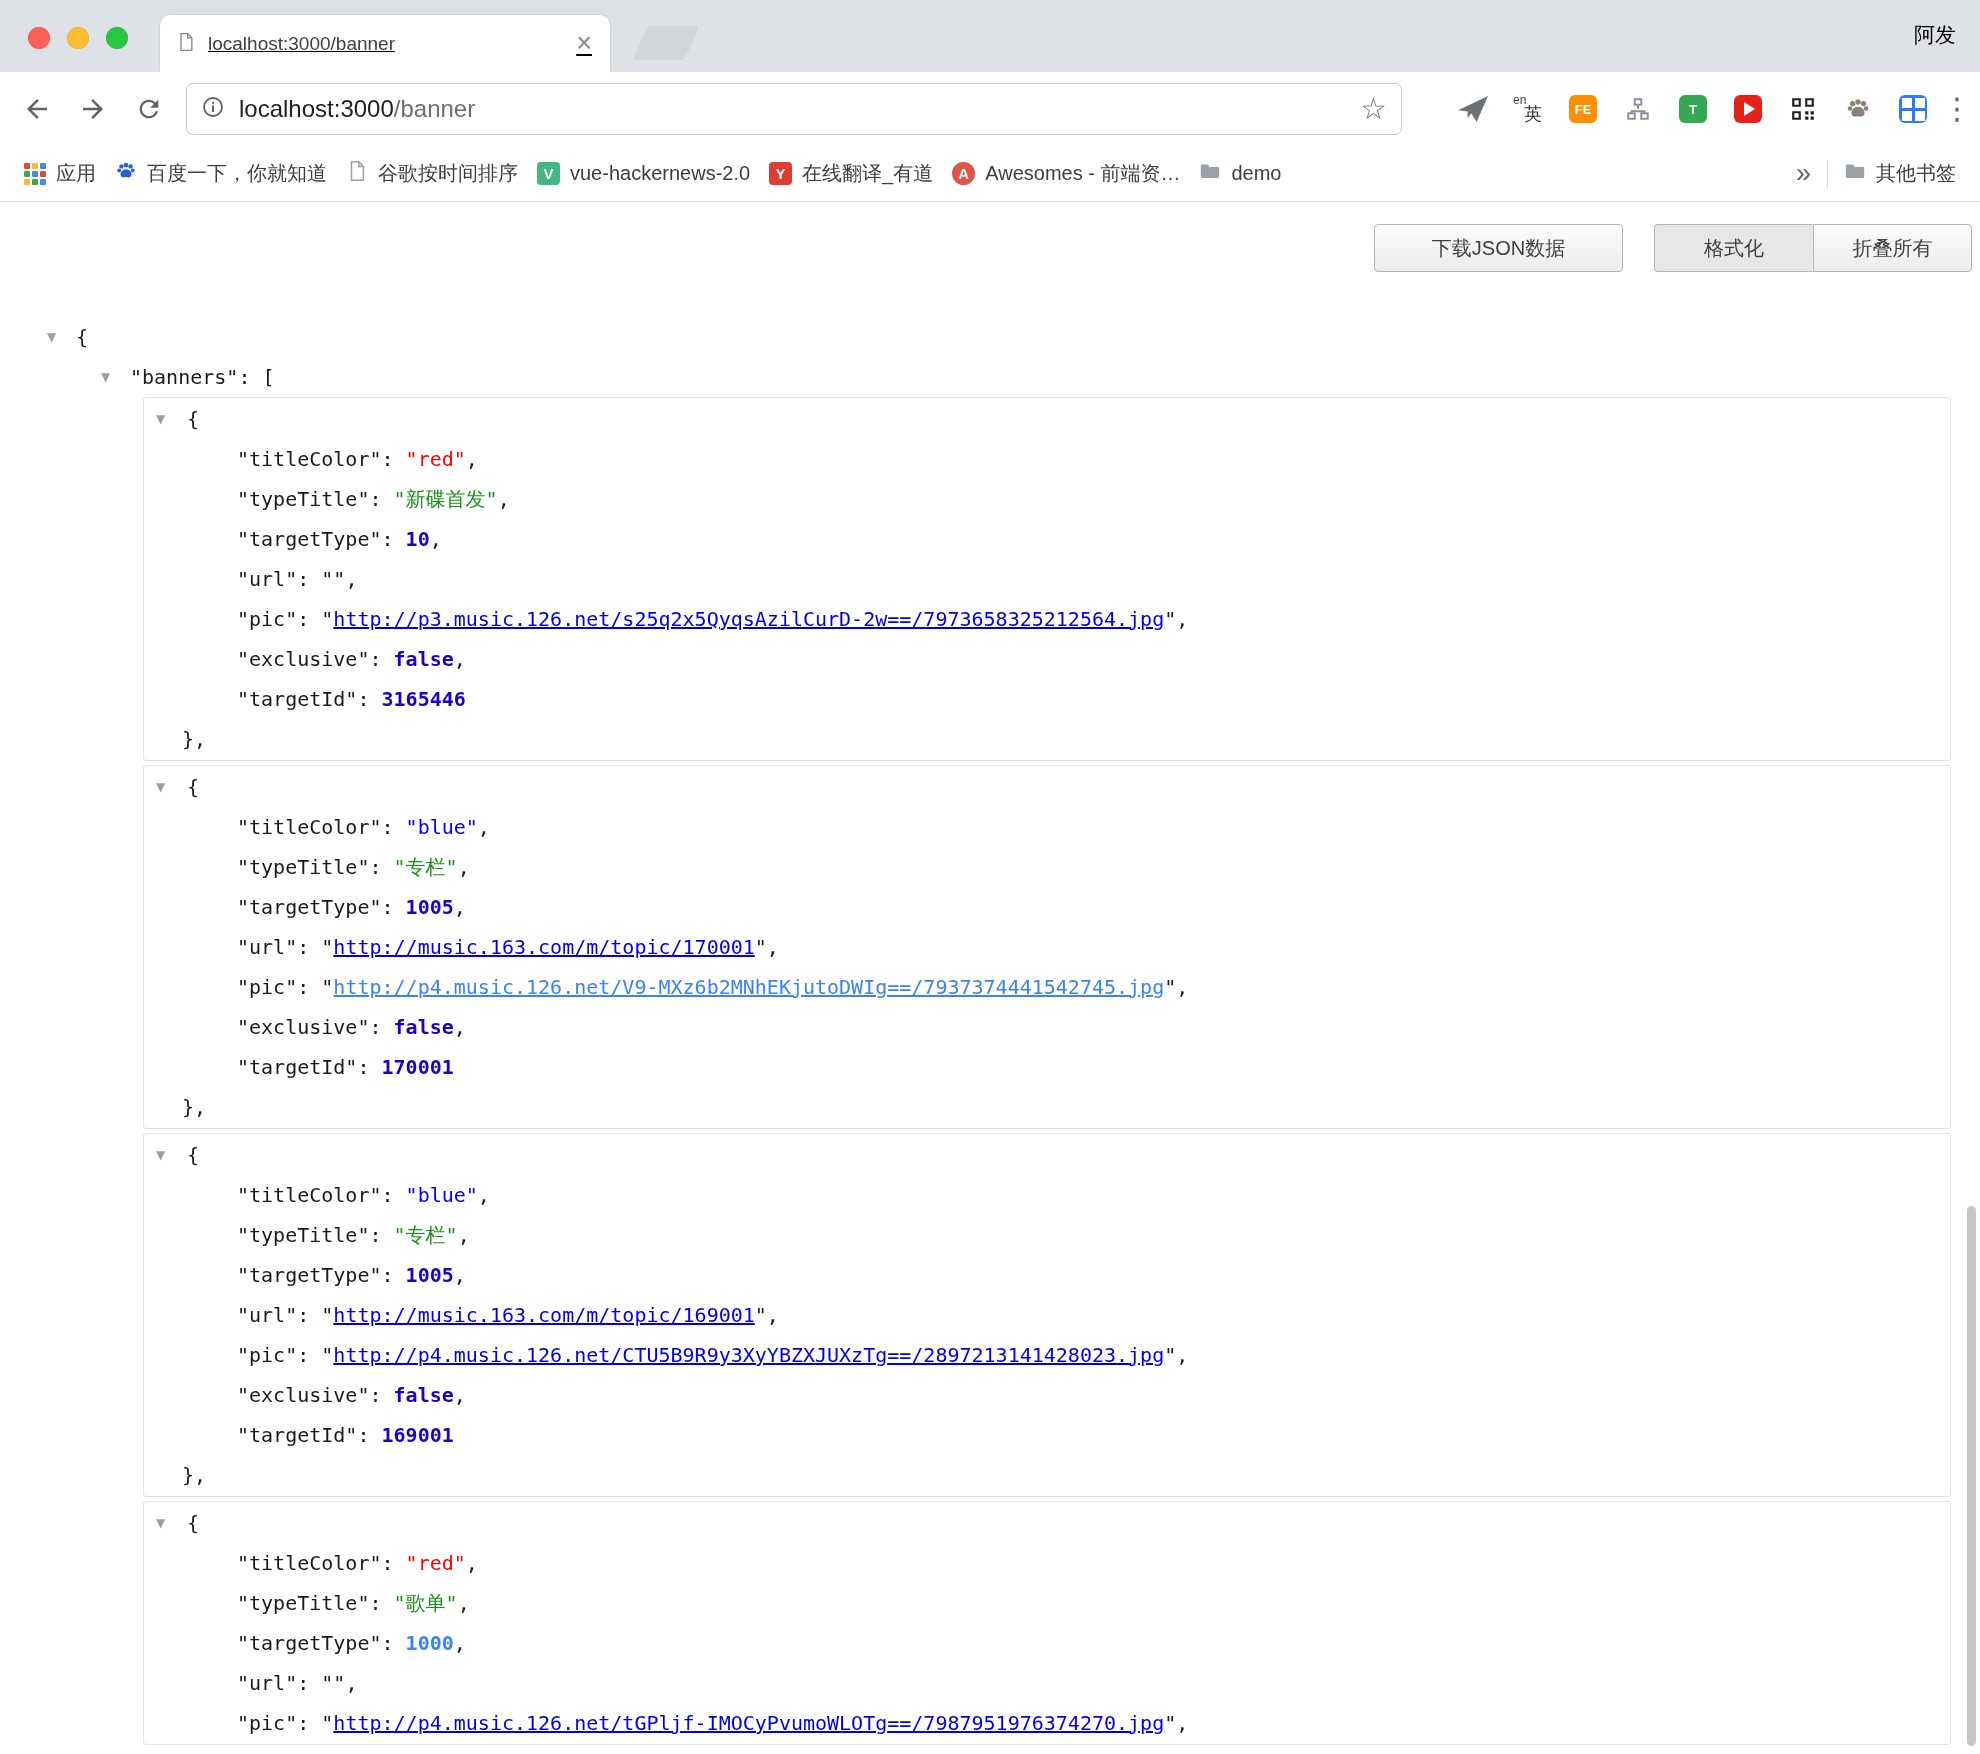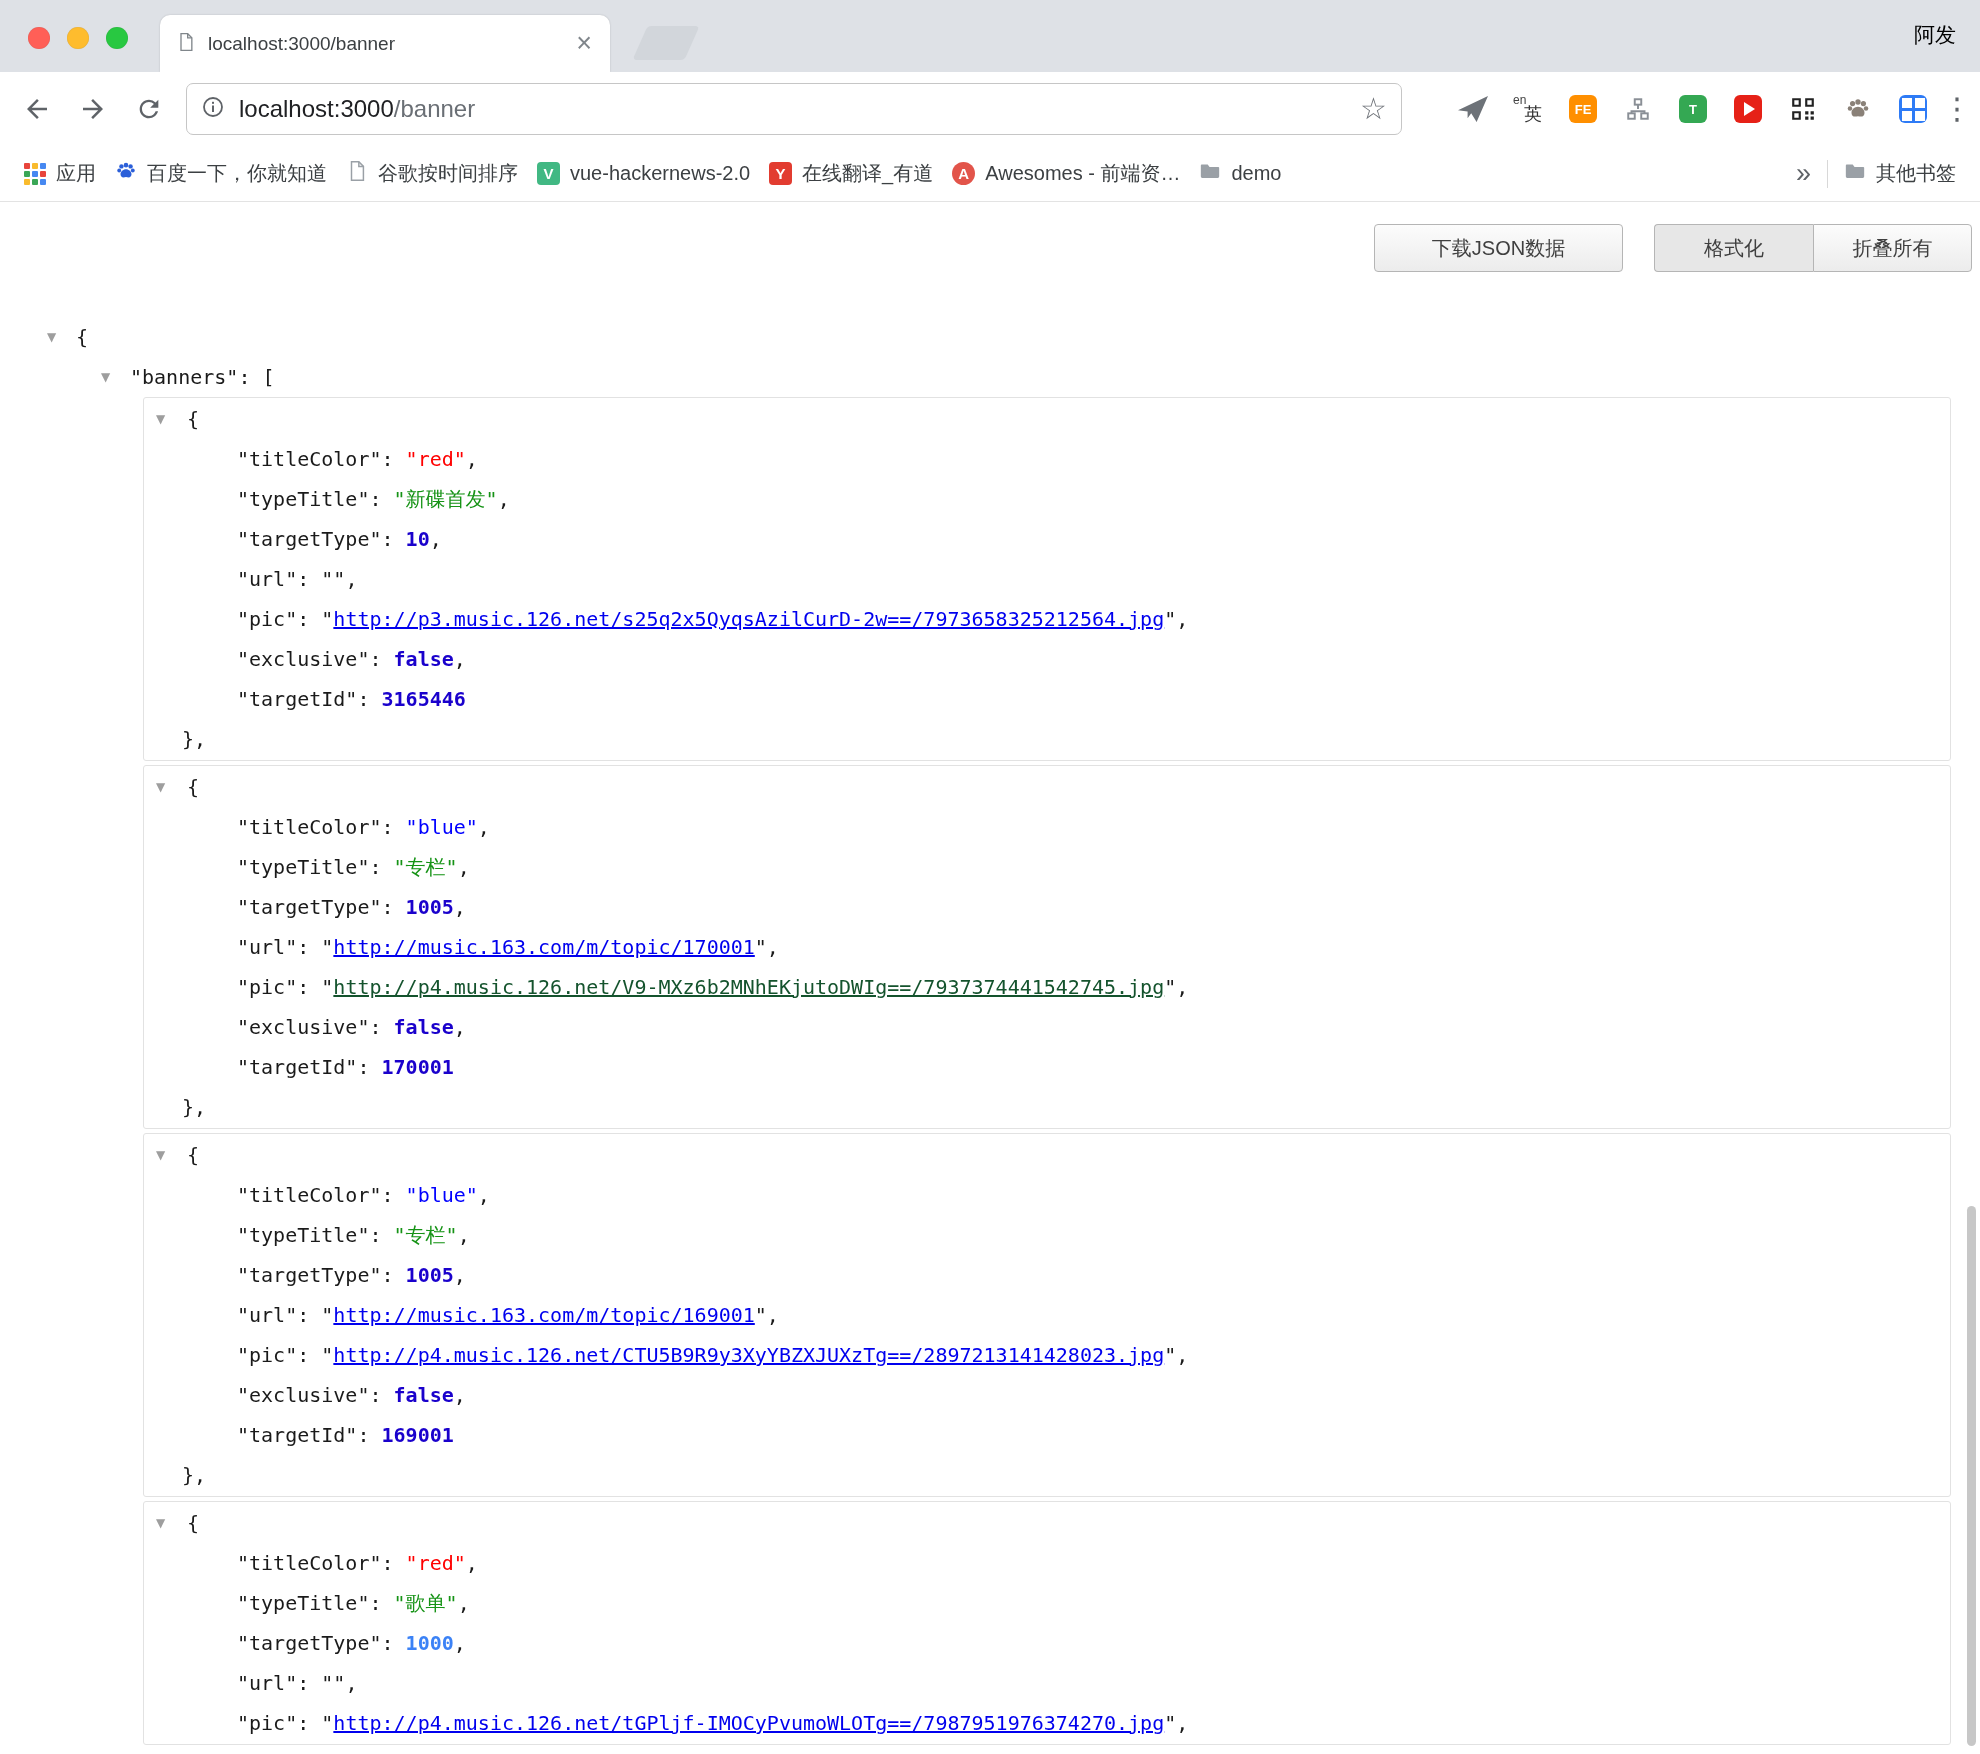--- a/index.html
+++ b/index.html
@@ -4,21 +4,21 @@
 <style>
   *{margin:0;padding:0;box-sizing:border-box;}
   html,body{width:1980px;height:1754px;overflow:hidden;background:#fff;font-family:"Liberation Sans",sans-serif;}
   .browser{position:relative;width:1980px;height:1754px;}
 
   
   .tabstrip{position:relative;height:72px;background:#dee1e6;}
   .lights{position:absolute;left:28px;top:27px;display:flex;gap:17px;}
   .light{width:22px;height:22px;border-radius:50%;box-shadow:inset 0 0 1px rgba(0,0,0,.25);cursor:pointer;}
   .light.r{background:#ff5f57;} .light.y{background:#febc2e;} .light.g{background:#28c841;}
-  .tab{position:absolute;left:160px;top:15px;width:450px;height:57px;background:#fff;border-radius:10px 10px 0 0;display:flex;align-items:center;padding:0 16px;box-shadow:0 0 2px rgba(0,0,0,.18);cursor:pointer;}
+  .tab{position:absolute;left:160px;top:15px;width:450px;height:57px;background:#fff;border-radius:10px 10px 0 0;display:flex;align-items:center;padding:0 16px;box-shadow:0 0 2px rgba(0,0,0,.18);cursor:pointer;text-decoration:underline;}
   .tab-title{flex:1;margin-left:12px;font-size:19px;color:#3c4043;white-space:nowrap;overflow:hidden;}
   .tab-close{font-size:27px;color:#80868b;line-height:1;cursor:pointer;padding:0 2px;}
   .newtab{position:absolute;left:640px;top:26px;width:52px;height:34px;background:#d2d6db;transform:skewX(-24deg);border-radius:4px;cursor:pointer;}
   .profile{position:absolute;right:24px;top:21px;font-size:21px;color:#000000;}
 
   
   .toolbar{position:relative;height:74px;background:#fff;}
   .navbtn{position:absolute;top:20px;width:34px;height:34px;display:flex;align-items:center;justify-content:center;cursor:pointer;}
   .nav-back{left:20px;} .nav-fwd{left:76px;} .nav-reload{left:132px;}
   .omnibox{position:absolute;left:186px;top:11px;width:1216px;height:52px;border:1px solid #c6c6c6;border-radius:7px;background:#fff;display:flex;align-items:center;padding:0 14px;cursor:text;}
@@ -265,21 +265,21 @@
           <div class="jline prop-line"><span class="jkey" style="color: rgb(26, 26, 26);">"exclusive"</span><span class="punct">: </span><span class="jnum" style="color: rgb(26, 1, 204);">false</span><span class="punct">,</span></div>
           <div class="jline prop-line"><span class="jkey" style="color: rgb(26, 26, 26);">"targetId"</span><span class="punct">: </span><span class="jnum" style="color: rgb(26, 1, 204);">3165446</span></div>
           <div class="jline close-line"><span class="punct">},</span></div>
         </div>
         <div class="obj-box">
           <div class="jline open-line"><span class="tri">▼</span><span class="punct">{</span></div>
           <div class="jline prop-line"><span class="jkey" style="color: rgb(26, 26, 26);">"titleColor"</span><span class="punct">: </span><span class="jval" style="color: blue;">"blue"</span><span class="punct">,</span></div>
           <div class="jline prop-line"><span class="jkey" style="color: rgb(26, 26, 26);">"typeTitle"</span><span class="punct">: </span><span class="jstr" style="color: rgb(22, 147, 22);">"专栏"</span><span class="punct">,</span></div>
           <div class="jline prop-line"><span class="jkey" style="color: rgb(26, 26, 26);">"targetType"</span><span class="punct">: </span><span class="jnum" style="color: rgb(26, 1, 204);">1005</span><span class="punct">,</span></div>
           <div class="jline prop-line"><span class="jkey" style="color: rgb(26, 26, 26);">"url"</span><span class="punct">: </span><span class="punct">"</span><a class="jlink" href="#" style="color: rgb(0, 0, 238);">http://music.163.com/m/topic/170001</a><span class="punct">"</span><span class="punct">,</span></div>
-          <div class="jline prop-line"><span class="jkey" style="color: rgb(26, 26, 26);">"pic"</span><span class="punct">: </span><span class="punct">"</span><a class="jlink" href="#" style="color: #14532d;">http://p4.music.126.net/V9-MXz6b2MNhEKjutoDWIg==/7937374441542745.jpg</a><span class="punct">"</span><span class="punct">,</span></div>
+          <div class="jline prop-line"><span class="jkey" style="color: rgb(26, 26, 26);">"pic"</span><span class="punct">: </span><span class="punct">"</span><a class="jlink" href="#" style="color: #3b82f6;">http://p4.music.126.net/V9-MXz6b2MNhEKjutoDWIg==/7937374441542745.jpg</a><span class="punct">"</span><span class="punct">,</span></div>
           <div class="jline prop-line"><span class="jkey" style="color: rgb(26, 26, 26);">"exclusive"</span><span class="punct">: </span><span class="jnum" style="color: rgb(26, 1, 204);">false</span><span class="punct">,</span></div>
           <div class="jline prop-line"><span class="jkey" style="color: rgb(26, 26, 26);">"targetId"</span><span class="punct">: </span><span class="jnum" style="color: rgb(26, 1, 204);">170001</span></div>
           <div class="jline close-line"><span class="punct">},</span></div>
         </div>
         <div class="obj-box">
           <div class="jline open-line"><span class="tri">▼</span><span class="punct">{</span></div>
           <div class="jline prop-line"><span class="jkey" style="color: rgb(26, 26, 26);">"titleColor"</span><span class="punct">: </span><span class="jval" style="color: blue;">"blue"</span><span class="punct">,</span></div>
           <div class="jline prop-line"><span class="jkey" style="color: rgb(26, 26, 26);">"typeTitle"</span><span class="punct">: </span><span class="jstr" style="color: rgb(22, 147, 22);">"专栏"</span><span class="punct">,</span></div>
           <div class="jline prop-line"><span class="jkey" style="color: rgb(26, 26, 26);">"targetType"</span><span class="punct">: </span><span class="jnum" style="color: rgb(26, 1, 204);">1005</span><span class="punct">,</span></div>
           <div class="jline prop-line"><span class="jkey" style="color: rgb(26, 26, 26);">"url"</span><span class="punct">: </span><span class="punct">"</span><a class="jlink" href="#" style="color: rgb(0, 0, 238);">http://music.163.com/m/topic/169001</a><span class="punct">"</span><span class="punct">,</span></div>

